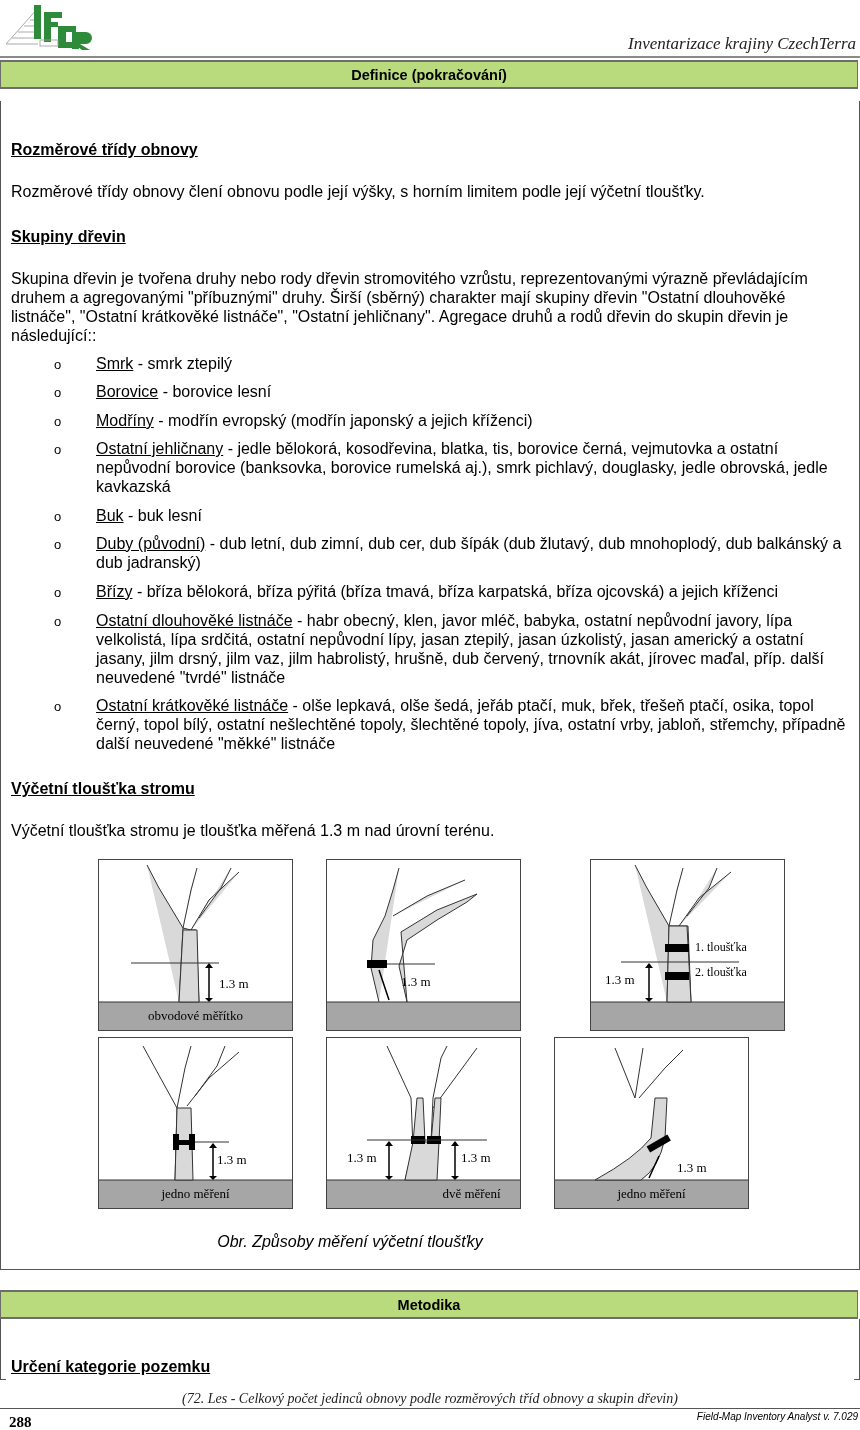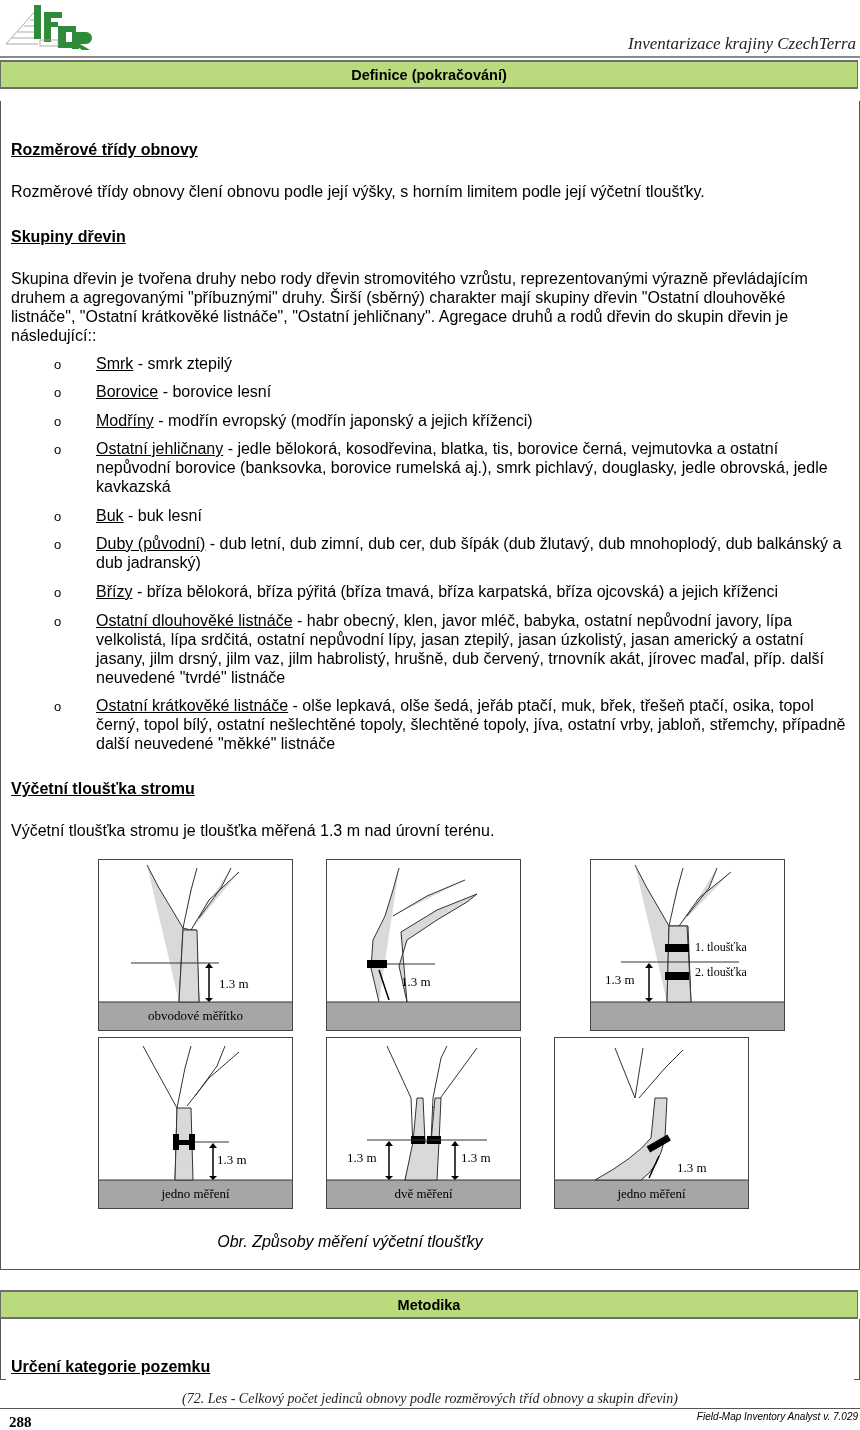--- a/index.html
+++ b/index.html
@@ -188,21 +188,21 @@
     <line x1="40" y1="102" x2="160" y2="102" stroke="#333"></line>
     <line x1="62" y1="105" x2="62" y2="140" stroke="#000" stroke-width="1.5"></line>
     <polygon points="58,108 66,108 62,103" fill="#000"></polygon>
     <polygon points="58,138 66,138 62,142" fill="#000"></polygon>
     <line x1="128" y1="105" x2="128" y2="140" stroke="#000" stroke-width="1.5"></line>
     <polygon points="124,108 132,108 128,103" fill="#000"></polygon>
     <polygon points="124,138 132,138 128,142" fill="#000"></polygon>
   </svg>
   <div class="fig-label" style="left:20px; top:112px;">1.3 m</div>
   <div class="fig-label" style="left:134px; top:112px;">1.3 m</div>
-  <div class="ground-label" style="top:148px;">dvě měření</div>
+  <div class="ground-label" style="top:148px;padding-left:48px;">dvě měření</div>
 </div>
 
 <div class="fig" style="left:554px; top:1037px; width:195px; height:172px;">
   <svg width="195" height="172">
     <rect x="0" y="142" width="195" height="30" fill="#a6a6a6"></rect>
     <line x1="0" y1="142" x2="195" y2="142" stroke="#333"></line>
     <path d="M60 10 L80 60 L88 10 M84 60 L110 30 L128 12" fill="none" stroke="#333"></path>
     <path d="M40 142 Q80 120 96 100 L100 60 L112 60 L110 100 Q104 130 86 142 Z" fill="#d9d9d9" stroke="#333"></path>
     <g transform="rotate(-30 104 106)">
       <rect x="92" y="102" width="24" height="7" fill="#000"></rect>

